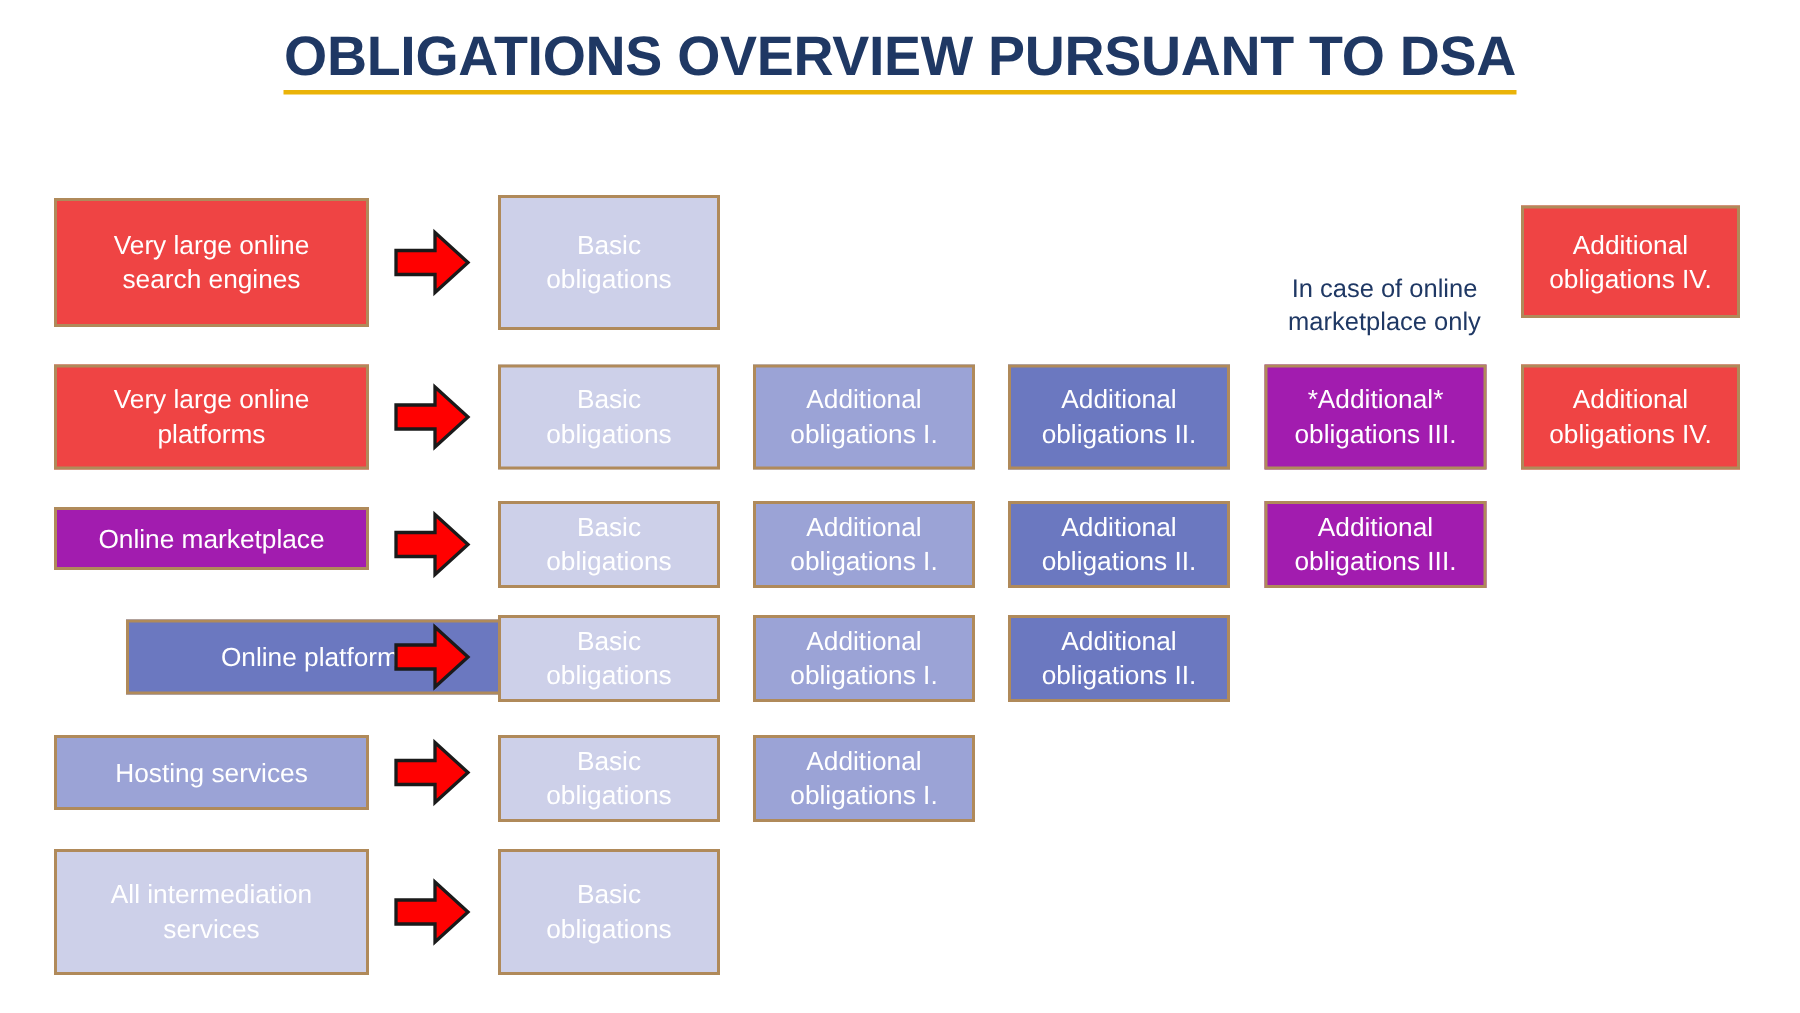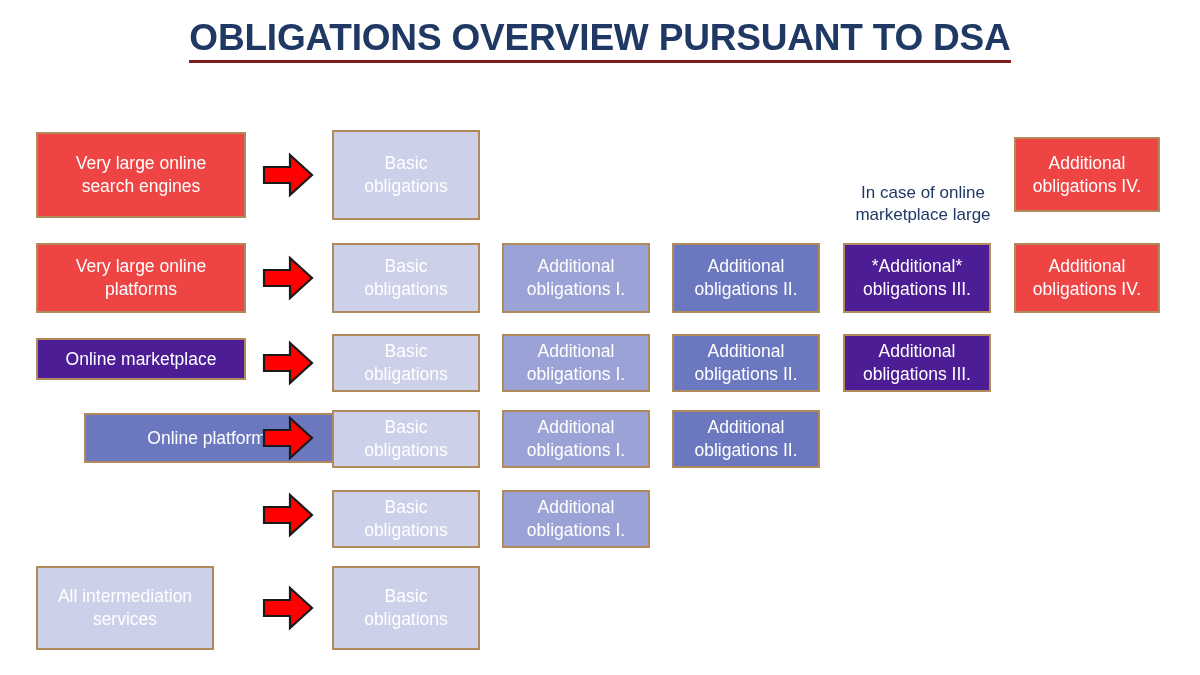--- a/index.html
+++ b/index.html
@@ -33,21 +33,21 @@
     width: 1200px;
     text-align: center;
     font-size: 37px;
     font-weight: bold;
     color: #1F3864;
     letter-spacing: -0.2px;
     line-height: 1.1;
     white-space: nowrap;
   }
   #title .ul {
-    border-bottom: 3px solid #7f1d1d;
+    border-bottom: 3px solid #eab308;
     padding-bottom: 2px;
   }
 
   
   .box {
     position: absolute;
     box-sizing: border-box;
     border: 2px solid #B08A5A;
     display: flex;
     align-items: center;
@@ -55,21 +55,21 @@
     text-align: center;
     color: #ffffff;
     font-size: 17.5px;
     line-height: 1.30;
     padding: 2px 5px;
   }
   .box .txt { display: block; }
 
   
   .fill-dark      { background: #ef4444; }
-  .fill-navy      { background: #4c1d95; }
+  .fill-navy      { background: #a21caf; }
   .fill-blue3     { background: #6B78C0; }  
   .fill-blue2     { background: #9BA3D6; }  
   .fill-blue1     { background: #CDD0E9; }  
 
   
   .arrow {
     position: absolute;
     width: 52px;
     height: 46px;
   }
@@ -109,21 +109,21 @@
     <span class="txt" style="white-space:pre-line;">Basic
 obligations</span>
   </div>
 
   <div class="box fill-dark" style="left:1014px; top:137px; width:146px; height:75px;">
     <span class="txt" style="white-space:pre-line;">Additional
 obligations IV.</span>
   </div>
 
   <div class="annotation" style="left: 838px; top: 182px; width: 170px; white-space: pre-line;">In case of online
-marketplace large</div>
+marketplace only</div>
 
   <div class="box fill-dark" style="left:36px;  top:243px;  width:210px; height:70px;">
     <span class="txt" style="white-space:pre-line;">Very large online
 platforms</span>
   </div>
 
   <div class="arrow" style="left:262px; top:255px;">
     <svg viewBox="0 0 52 46" preserveAspectRatio="none" aria-hidden="true">
       <polygon points="2,15 28,15 28,3 50,23 28,43 28,31 2,31" fill="#FF0000" stroke="#1A1A1A" stroke-width="2.2"></polygon>
     </svg>
@@ -202,38 +202,41 @@
   <div class="box fill-blue2" style="left:502px; top:410px; width:148px; height:58px;">
     <span class="txt" style="white-space:pre-line;">Additional
 obligations I.</span>
   </div>
 
   <div class="box fill-blue3" style="left:672px; top:410px; width:148px; height:58px;">
     <span class="txt" style="white-space:pre-line;">Additional
 obligations II.</span>
   </div>
 
+  <div class="box fill-blue2" style="left:36px;  top:490px;  width:210px; height:50px;">
+    <span class="txt">Hosting services</span>
+  </div>
 
   <div class="arrow" style="left:262px; top:492px;">
     <svg viewBox="0 0 52 46" preserveAspectRatio="none" aria-hidden="true">
       <polygon points="2,15 28,15 28,3 50,23 28,43 28,31 2,31" fill="#FF0000" stroke="#1A1A1A" stroke-width="2.2"></polygon>
     </svg>
   </div>
 
   <div class="box fill-blue1" style="left:332px; top:490px; width:148px; height:58px;">
     <span class="txt" style="white-space:pre-line;">Basic
 obligations</span>
   </div>
 
   <div class="box fill-blue2" style="left:502px; top:490px; width:148px; height:58px;">
     <span class="txt" style="white-space:pre-line;">Additional
 obligations I.</span>
   </div>
 
-  <div class="box fill-blue1" style="left:36px;  top:566px;  width:178px; height:84px;">
+  <div class="box fill-blue1" style="left:36px;  top:566px;  width:210px; height:84px;">
     <span class="txt" style="white-space:pre-line;">All intermediation
 services</span>
   </div>
 
   <div class="arrow" style="left:262px; top:585px;">
     <svg viewBox="0 0 52 46" preserveAspectRatio="none" aria-hidden="true">
       <polygon points="2,15 28,15 28,3 50,23 28,43 28,31 2,31" fill="#FF0000" stroke="#1A1A1A" stroke-width="2.2"></polygon>
     </svg>
   </div>
 

